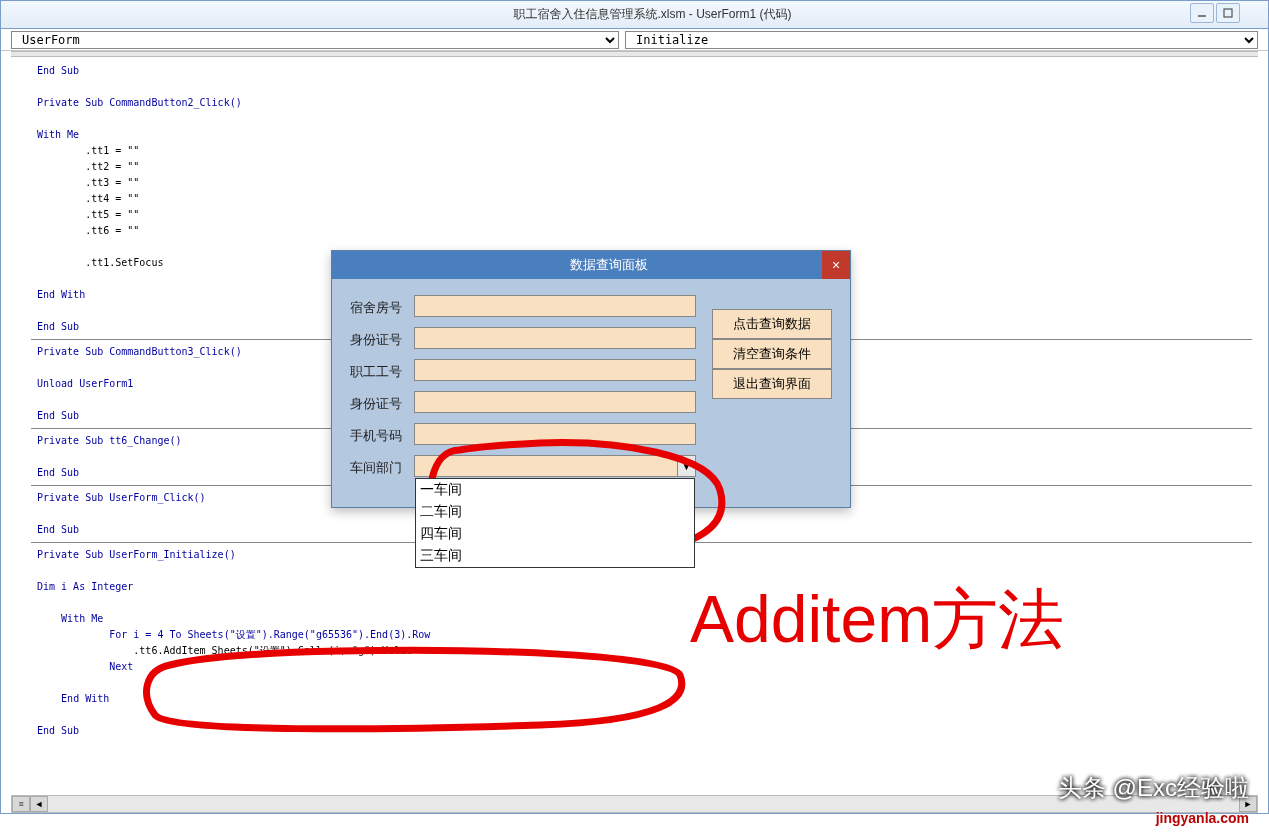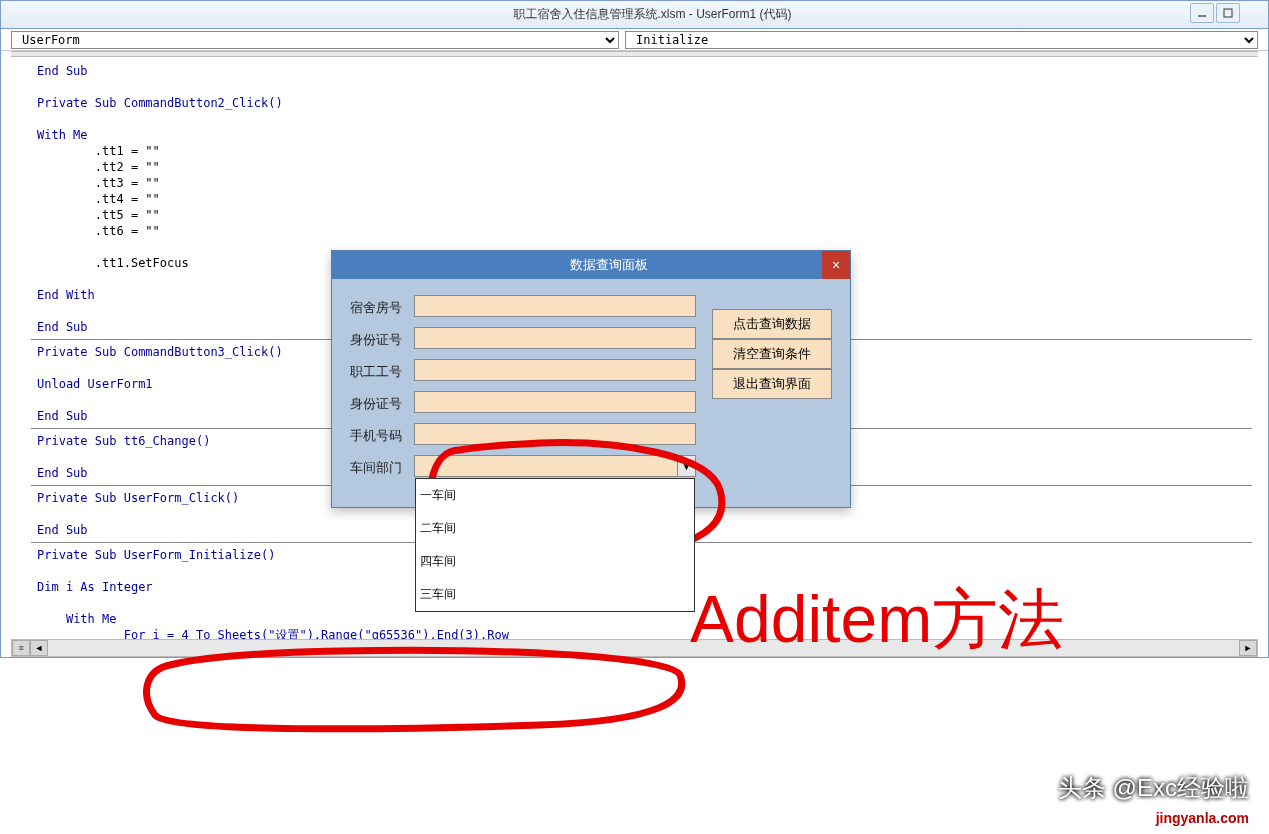--- a/index.html
+++ b/index.html
@@ -61,25 +61,25 @@
   .dropdown-row select.right { flex: 1; }
   .bar {
     height: 6px; background: #e8e8e8; border-top: 1px solid #bbb; border-bottom: 1px solid #bbb;
     margin: 0 10px;
   }
   .code-area {
     position: relative;
     margin: 0 10px 0 30px;
     padding: 6px 0 0 6px;
     font-family: "SimSun", "NSimSun", monospace;
-    font-size: 12px;
+    font-size: 10px;
     line-height: 16px;
     color: #000;
     white-space: pre;
-    height: 600px;
+    height: 756px;
     overflow: hidden;
   }
   .kw { color: #0000a0; }
   .dialog {
     position: absolute;
     left: 331px; top: 250px;
     width: 520px;
     border: 1px solid #5b7ea3;
     background: #b4c8e0;
     box-shadow: 0 4px 10px rgba(0,0,0,.25);
@@ -131,21 +131,21 @@
     background: #e8e8e8; border-left: 1px solid #888;
     display:flex; align-items:center; justify-content:center;
     font-size:10px;
   }
   .combo-list {
     position: absolute; left: 0; top: 22px; width: 100%;
     background: #fff; border: 1px solid #333;
     z-index: 10;
   }
   .combo-list div {
-    padding: 8px 4px; font-size: 12px;
+    padding: 2px 4px; font-size: 14px;
   }
   .form-btn {
     height: 30px;
     background: #f8e0c0;
     border: 1px solid #888;
     display:flex; align-items:center; justify-content:center;
     font-size: 13px;
   }
   .annotation-overlay {
     position: absolute; pointer-events: none;

